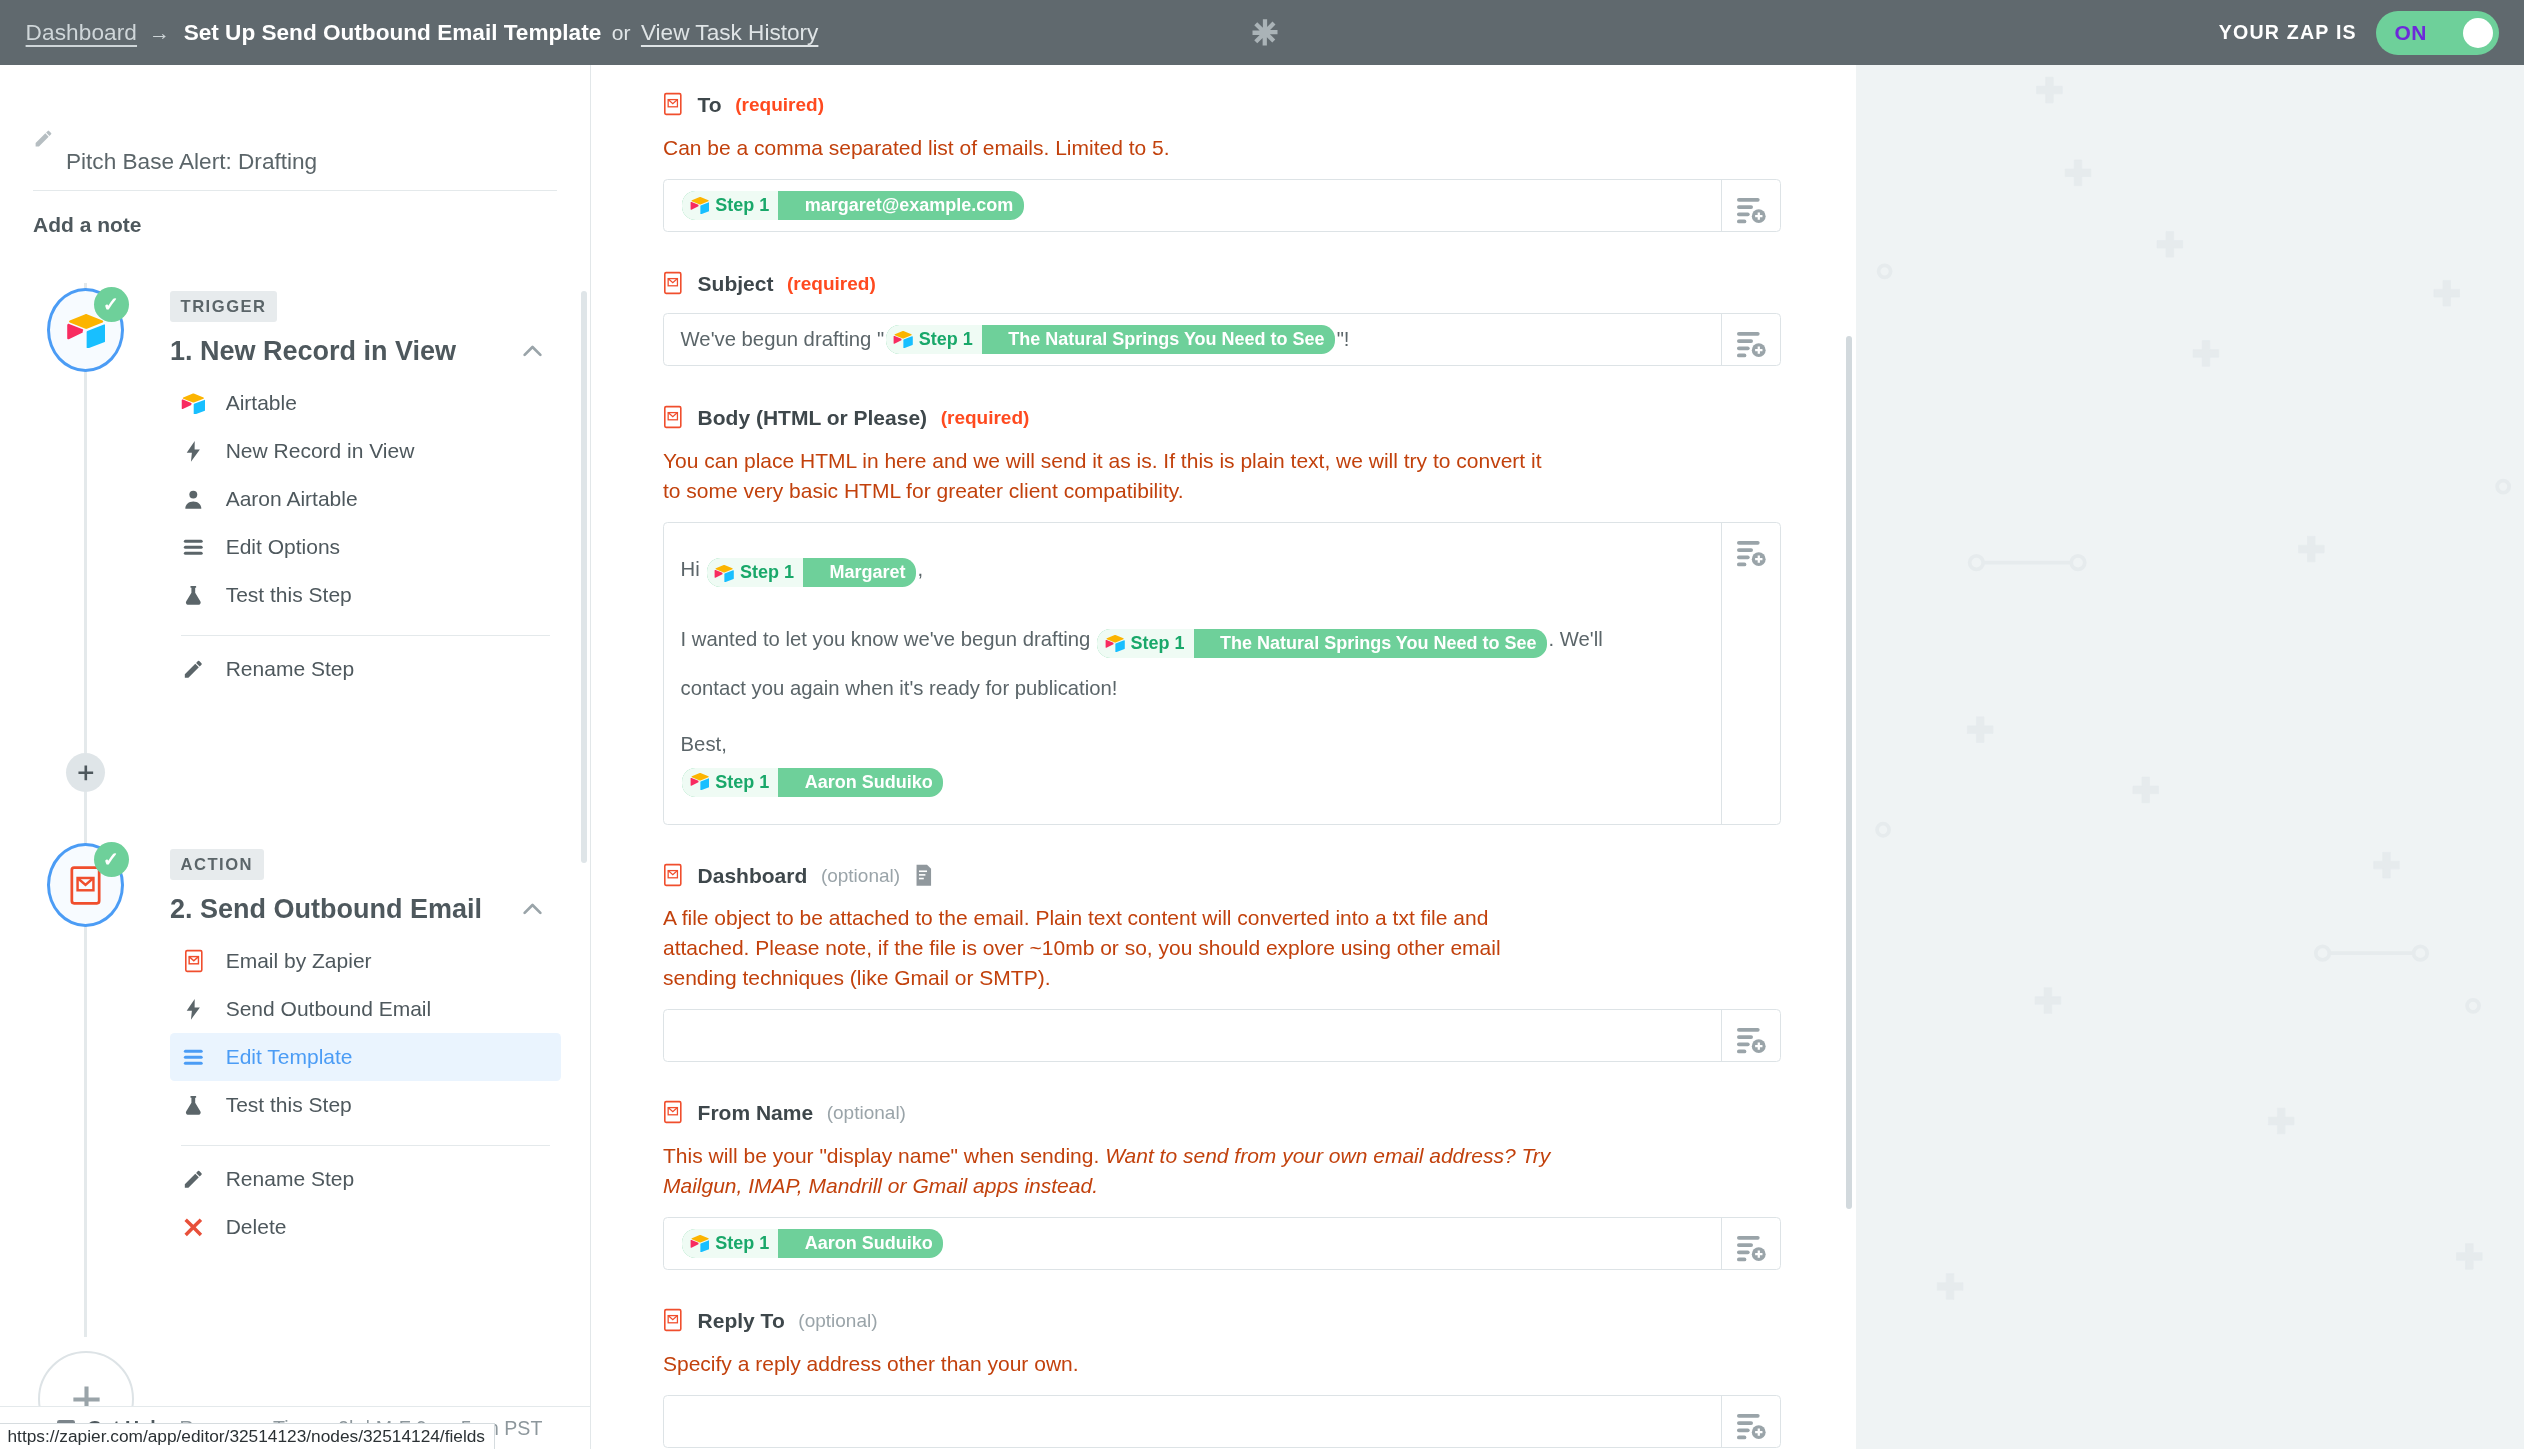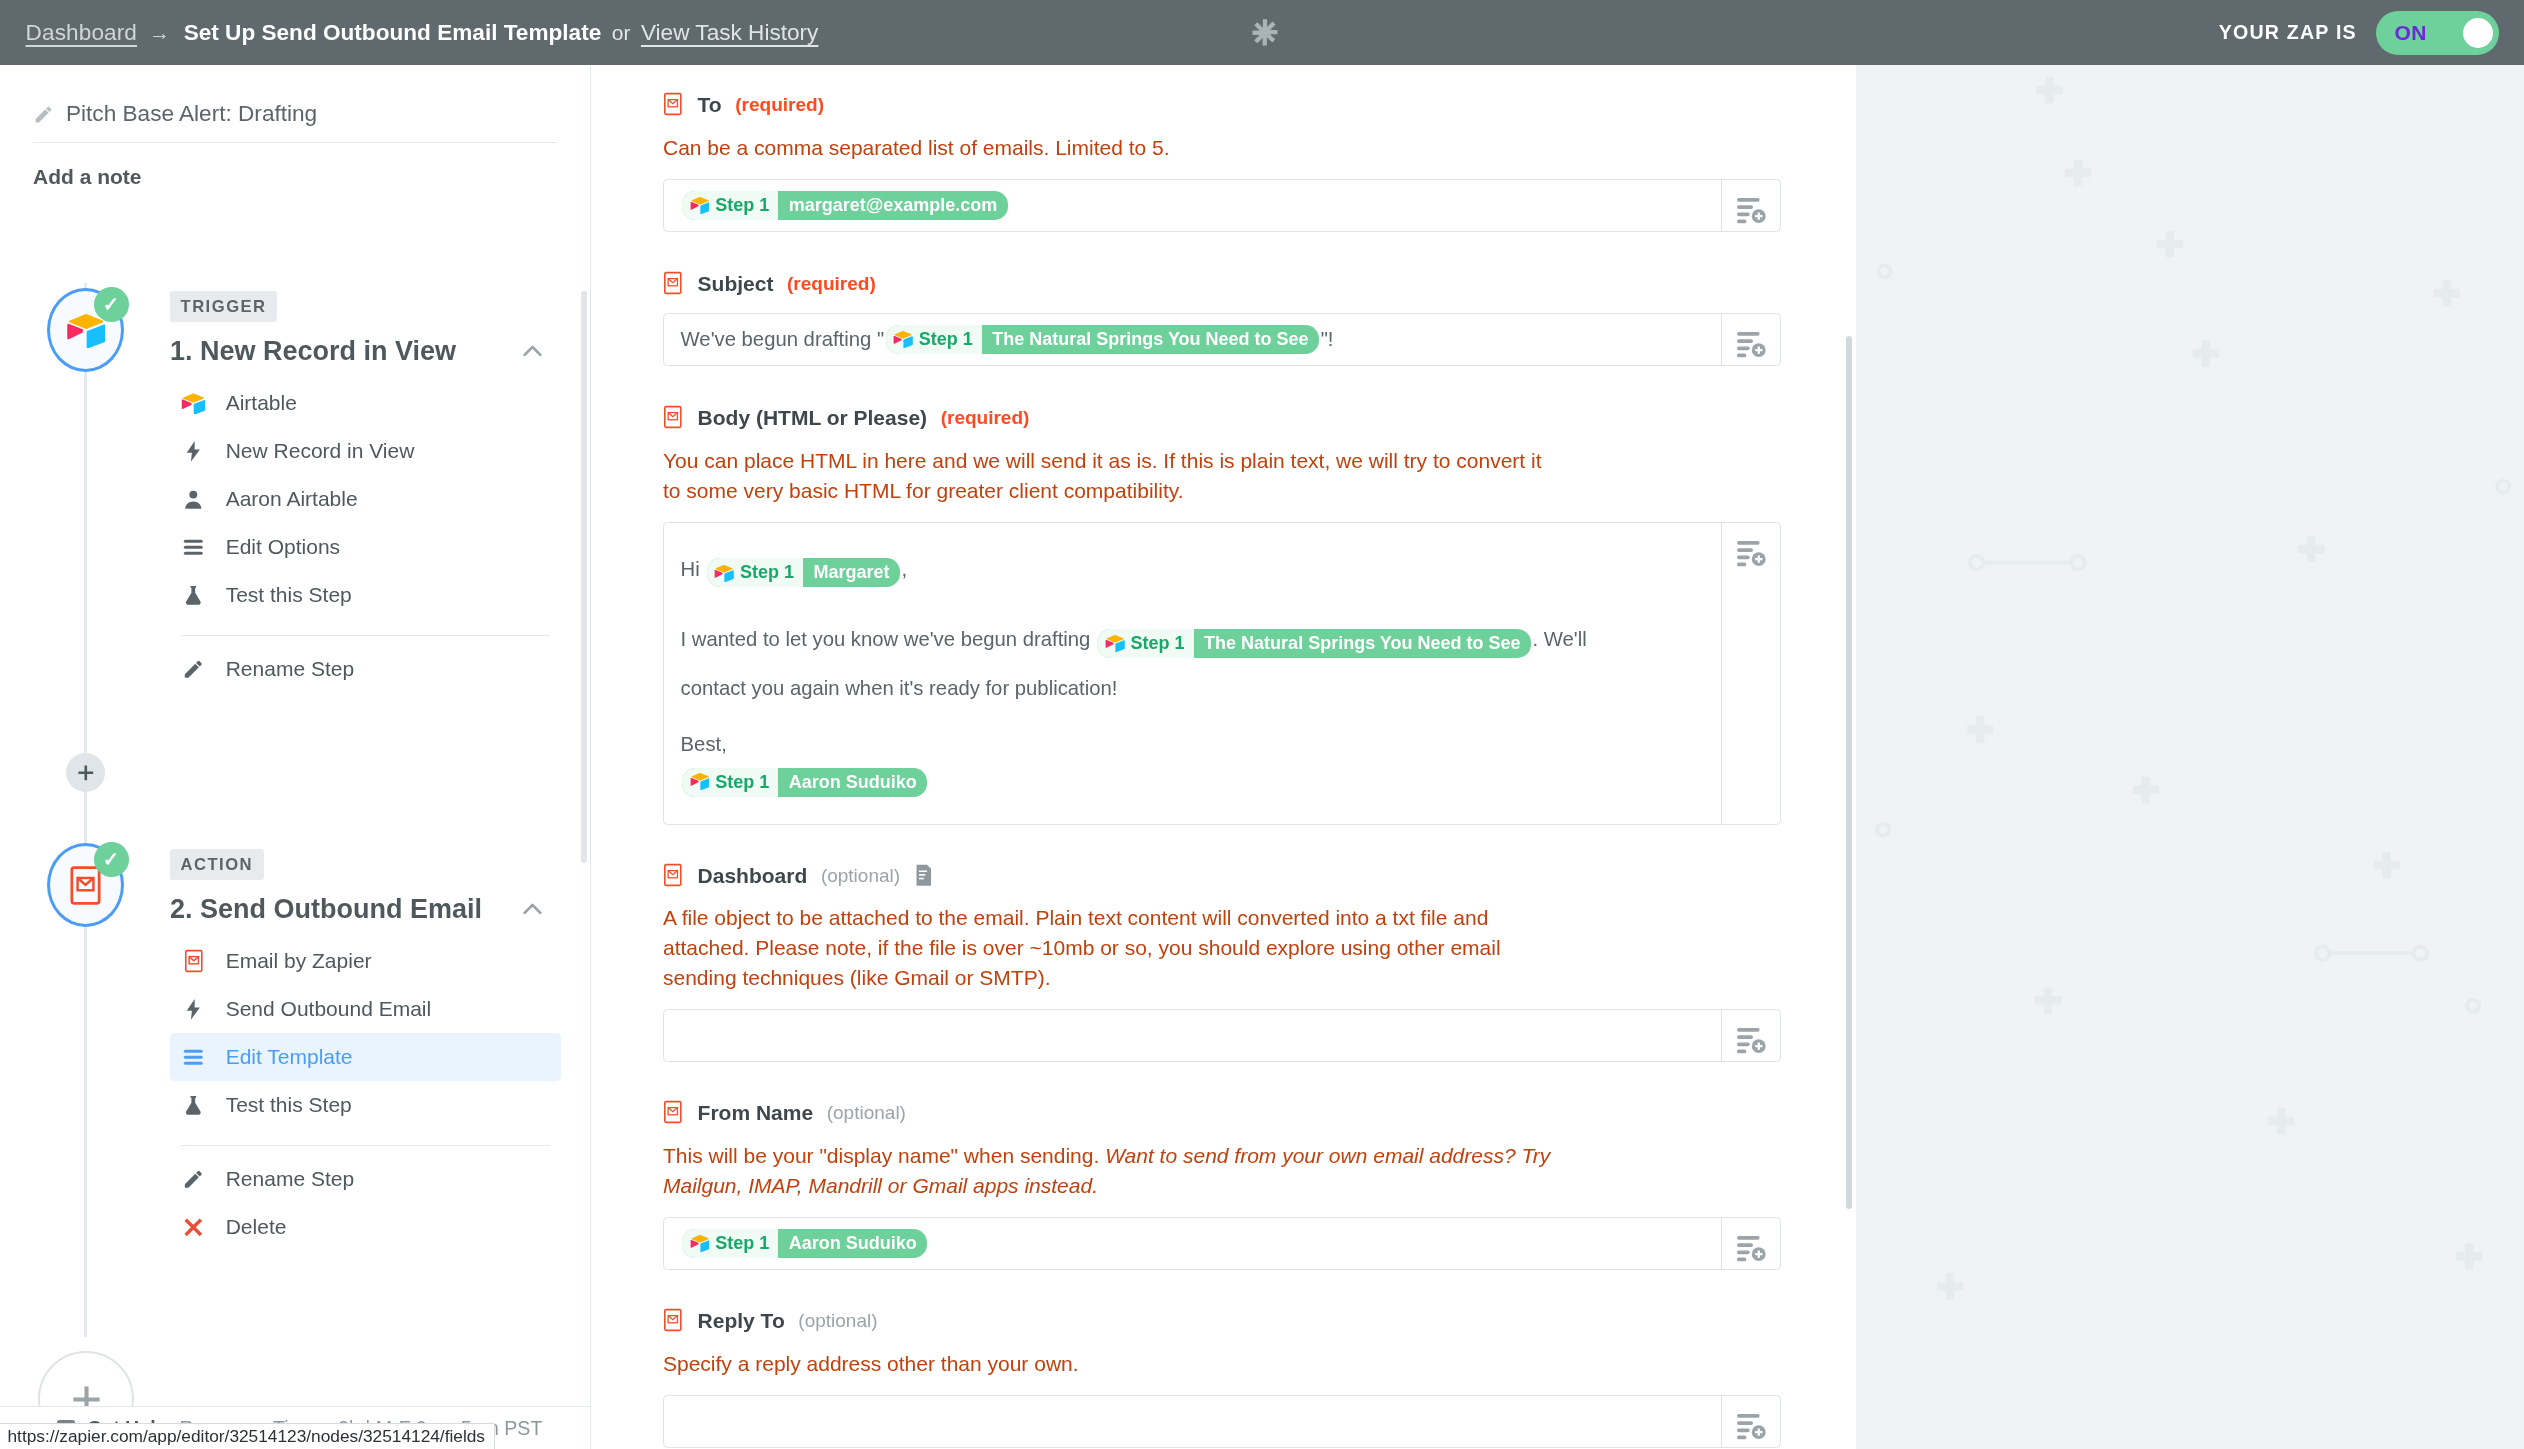--- a/index.html
+++ b/index.html
@@ -49,21 +49,21 @@
   
   .stage{ position:absolute; left:0; top:65px; width:2525px; height:1385px; background:#eff3f4; }
 
   
   .sidebar{
     position:absolute; left:0; top:0; width:591px; height:1385px;
     background:#ffffff; border-right:0.8px solid #e2e7e9; overflow:hidden;
   }
   .zap-name-row{ display:flex; align-items:center; gap:12px; padding:36px 30px 0 33px; }
   .pencil-ico{ width:21px; height:21px; color:#b6bec2; flex:none; }
-  .zap-name{ font-size:22.6px; color:#5b6569; }
+  .zap-name{ font-size:22.6px; color:#5b6569;margin-top:48px; }
   .name-rule{ margin:15px 33px 0 33px; height:0.8px; background:#e4e9eb; }
   .add-note{ padding:22.6px 33px 0 33px; font-size:21px; font-weight:700; color:#4e585d; cursor:pointer;}
 
   .rail{ position:absolute; left:84px; top:218px; width:3px; height:1054px; background:#e4e9eb; }
 
   .node{ position:absolute; }
   .node-badge{
     position:absolute; width:77px; height:84px; border-radius:50%;
     border:3px solid #4b9cf5; background:#f7fbff;
     display:flex; align-items:center; justify-content:center;
@@ -153,21 +153,21 @@
   .inputbox.tall{ min-height:248px; align-items:flex-start; padding:19.6px 16.6px; display:block; }
   .insert-btn{
     width:59px; border-left:0.8px solid #dde3e6; display:flex; align-items:flex-start;
     justify-content:center; padding-top:13.6px; cursor:pointer;
   }
   .insert-btn svg{ width:32px; height:32px; color:#9aa4a9; }
 
   
   .pill{
     display:inline-flex; align-items:center; border-radius:13.6px; overflow:hidden;
-    background:#6ed09a; vertical-align:middle; height:29px; margin:0 1.5px;
+    background:#6ed09a; vertical-align:middle; height:29px; margin:0 1.5px;gap:16px;
   }
   .pill-head{
     background:#effbf4; display:flex; align-items:center; gap:6px;
     padding:0 9px 0 7.5px; height:29px;
   }
   .pill-head .tri{ width:19.6px; height:19.6px; flex:none; }
   .pill-step{ font-size:18px; font-weight:700; color:#19a86a; white-space:nowrap; }
   .pill-val{ font-size:18px; font-weight:700; color:#ffffff; padding:0 10.5px; white-space:nowrap; }
 
   .btext{ font-size:20.3px; color:#5b6569; }

